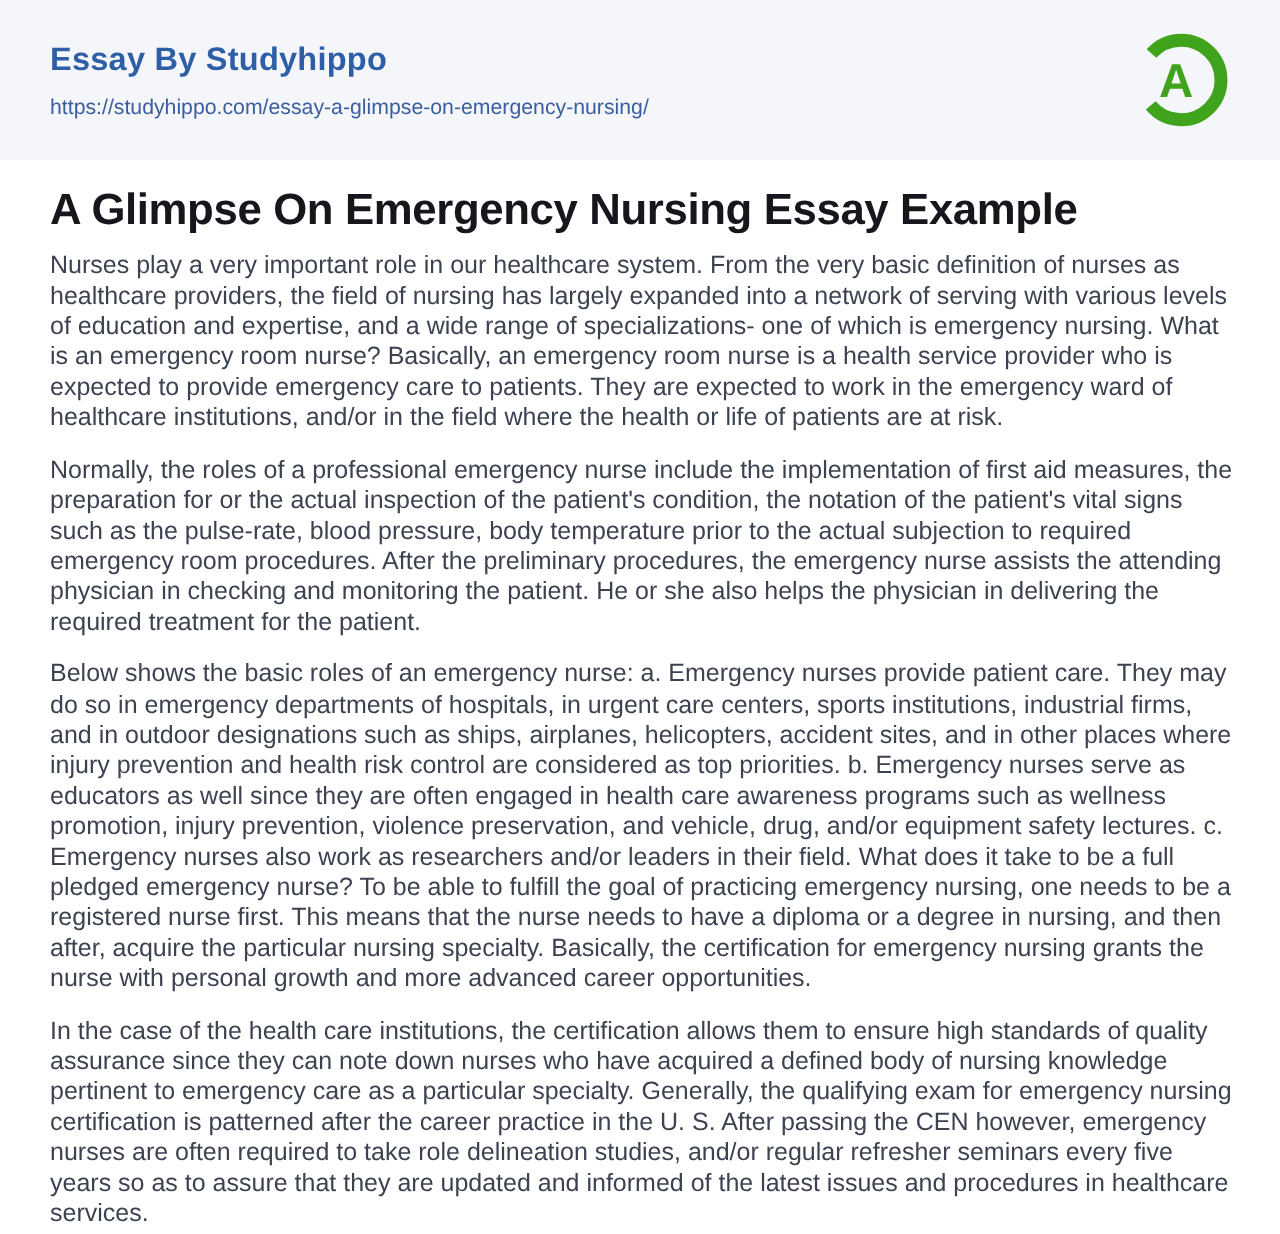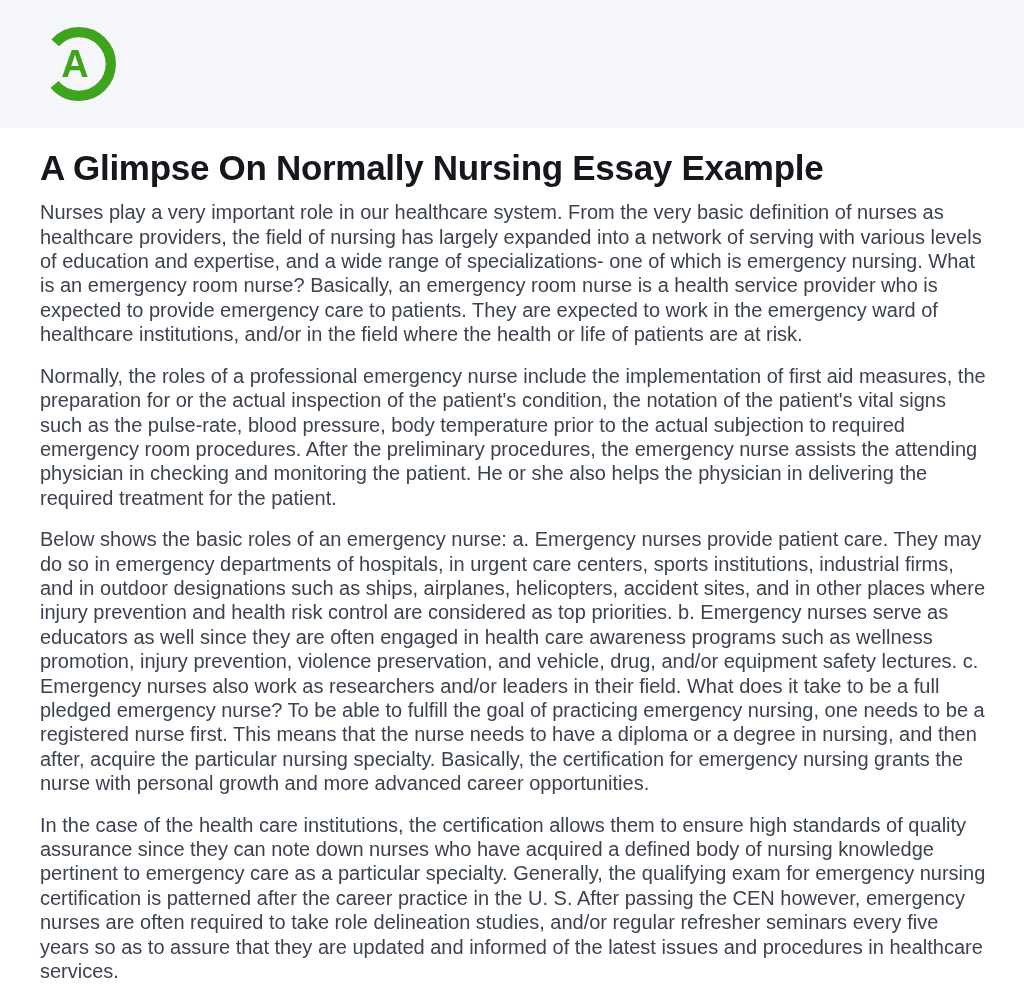--- a/index.html
+++ b/index.html
@@ -52,28 +52,32 @@
     margin:0 0 17px 0;
     font-size:20px;
     line-height:24.4px;
     color:var(--body-color);
   }
 </style>
 </head>
 <body>
 
 <header class="page-header">
+  <div class="header-text">
+    <div class="brand-title">Essay By Studyhippo</div>
+    <a class="source-url">https://studyhippo.com/essay-a-glimpse-on-emergency-nursing/</a>
+  </div>
   <div class="logo-wrap">
     <svg viewBox="0 0 76 76" width="78" height="78">
       <circle cx="38" cy="38" r="31" fill="none" stroke="#3fa31c" stroke-width="10" stroke-dasharray="75.7 44"></circle>
       <text x="34" y="51" text-anchor="middle" font-family="Liberation Sans, sans-serif" font-size="37" font-weight="700" fill="#3fa31c">A</text>
     </svg>
   </div>
 </header>
 
 <main class="content">
-  <h1 class="essay-title">A Glimpse On Normally Nursing Essay Example</h1>
+  <h1 class="essay-title">A Glimpse On Emergency Nursing Essay Example</h1>
   <p class="essay-paragraph">Nurses play a very important role in our healthcare system. From the very basic definition of nurses as healthcare providers, the field of nursing has largely expanded into a network of serving with various levels of education and expertise, and a wide range of specializations- one of which is emergency nursing. What is an emergency room nurse? Basically, an emergency room nurse is a health service provider who is expected to provide emergency care to patients. They are expected to work in the emergency ward of healthcare institutions, and/or in the field where the health or life of patients are at risk.</p>
   <p class="essay-paragraph">Normally, the roles of a professional emergency nurse include the implementation of first aid measures, the preparation for or the actual inspection of the patient's condition, the notation of the patient's vital signs such as the pulse-rate, blood pressure, body temperature prior to the actual subjection to required emergency room procedures. After the preliminary procedures, the emergency nurse assists the attending physician in checking and monitoring the patient. He or she also helps the physician in delivering the required treatment for the patient.</p>
   <p class="essay-paragraph">Below shows the basic roles of an emergency nurse: a. Emergency nurses provide patient care. They may do so in emergency departments of hospitals, in urgent care centers, sports institutions, industrial firms, and in outdoor designations such as ships, airplanes, helicopters, accident sites, and in other places where injury prevention and health risk control are considered as top priorities. b. Emergency nurses serve as educators as well since they are often engaged in health care awareness programs such as wellness promotion, injury prevention, violence preservation, and vehicle, drug, and/or equipment safety lectures. c. Emergency nurses also work as researchers and/or leaders in their field. What does it take to be a full pledged emergency nurse? To be able to fulfill the goal of practicing emergency nursing, one needs to be a registered nurse first. This means that the nurse needs to have a diploma or a degree in nursing, and then after, acquire the particular nursing specialty. Basically, the certification for emergency nursing grants the nurse with personal growth and more advanced career opportunities.</p>
   <p class="essay-paragraph">In the case of the health care institutions, the certification allows them to ensure high standards of quality assurance since they can note down nurses who have acquired a defined body of nursing knowledge pertinent to emergency care as a particular specialty. Generally, the qualifying exam for emergency nursing certification is patterned after the career practice in the U. S. After passing the CEN however, emergency nurses are often required to take role delineation studies, and/or regular refresher seminars every five years so as to assure that they are updated and informed of the latest issues and procedures in healthcare services.</p>
   <p class="essay-paragraph">Who helps emergency n</p>
 </main>
 
 </body></html>

